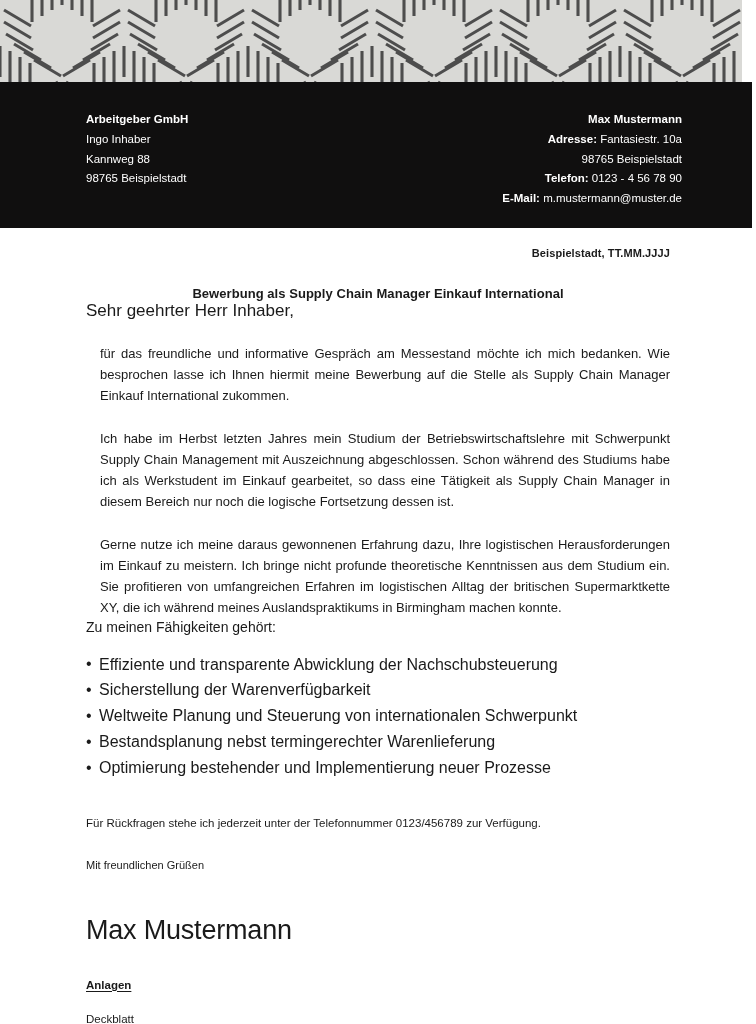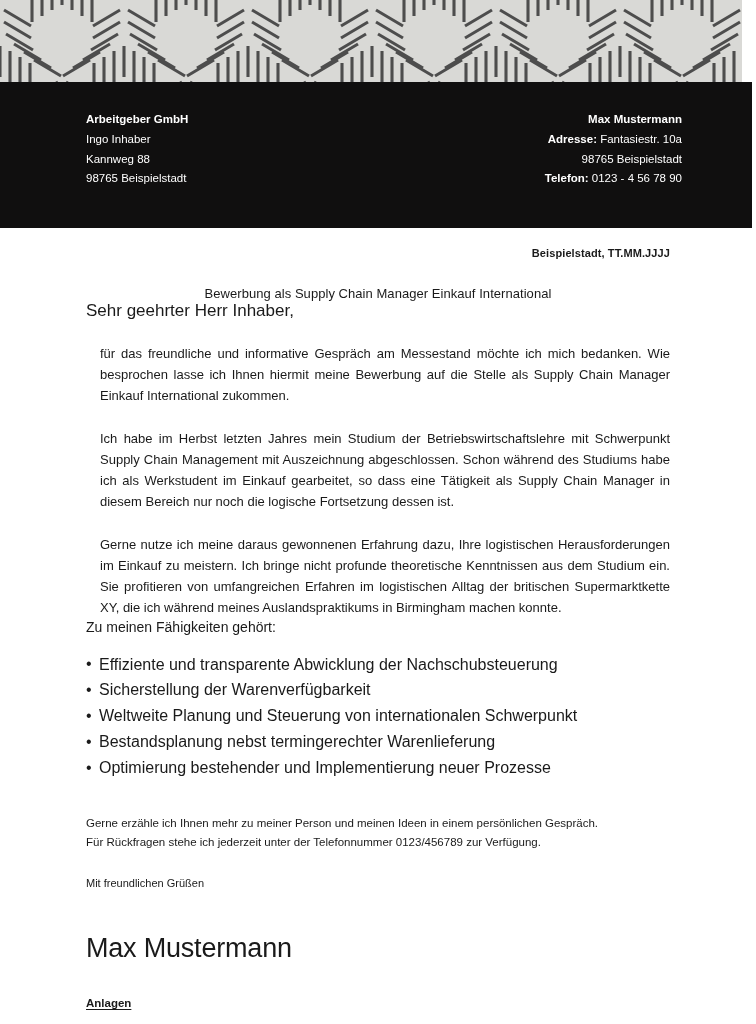--- a/index.html
+++ b/index.html
@@ -89,21 +89,21 @@
     font-size: 11px;
     font-weight: bold;
     margin-top: 19px;
     padding-right: 0;
     letter-spacing: 0.1px;
   }
 
   .subject {
     text-align: center;
     font-size: 13px;
-    font-weight: normal;
+    font-weight: bold;
     margin-top: 27px;
     letter-spacing: 0.05px;
   }
 
   .salutation {
     font-size: 17px;
   }
 
   p.body-para {
     font-size: 13px;
@@ -251,20 +251,24 @@
         <div class="addr-line bold">Max Mustermann</div>
         <div class="addr-line">
           <span class="addr-label">Adresse:</span>
           <span>Fantasiestr. 10a</span>
         </div>
         <div class="addr-line">98765 Beispielstadt</div>
         <div class="addr-line">
           <span class="addr-label">Telefon:</span>
           <span>0123 - 4 56 78 90</span>
         </div>
+        <div class="addr-line">
+          <span class="addr-label">E-Mail:</span>
+          <span>m.mustermann@muster.de</span>
+        </div>
       </div>
     </div>
   </div>
 
   <div class="letter">
     <div class="content">
 
       <div class="date-line">Beispielstadt, TT.MM.JJJJ</div>
 
       <div class="subject">Bewerbung als Supply Chain Manager Einkauf International</div>
@@ -279,21 +283,20 @@
 
       <ul class="skills">
         <li>Effiziente und transparente Abwicklung der Nachschubsteuerung</li>
         <li>Sicherstellung der Warenverfügbarkeit</li>
         <li>Weltweite Planung und Steuerung von internationalen Schwerpunkt</li>
         <li>Bestandsplanung nebst termingerechter Warenlieferung</li>
         <li>Optimierung bestehender und Implementierung neuer Prozesse</li>
       </ul>
 
       <div class="closing">
-        <div>Gerne erzähle ich Ihnen mehr zu meiner Person und meinen Ideen in einem persönlichen Gespräch.</div>
         <div>Für Rückfragen stehe ich jederzeit unter der Telefonnummer 0123/456789 zur Verfügung.</div>
       </div>
 
       <div class="regards">Mit freundlichen Grüßen</div>
 
       <div class="signature">Max Mustermann</div>
 
       <div class="attach-title">Anlagen</div>
 
       <ul class="attach-list">

